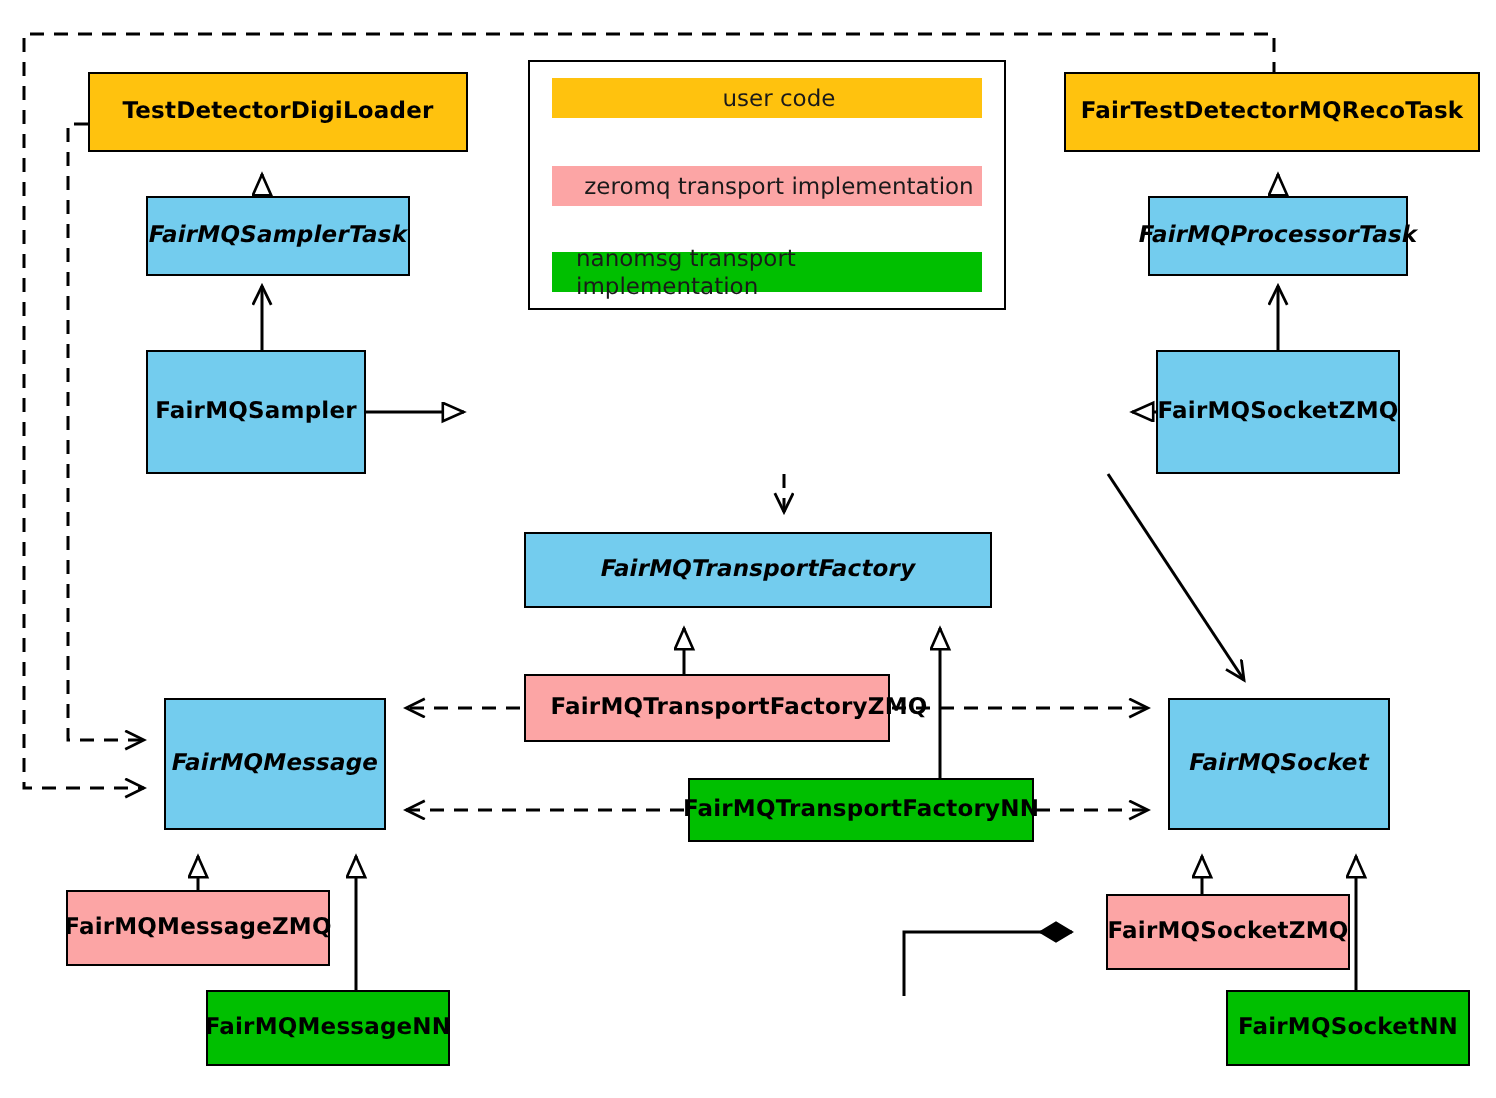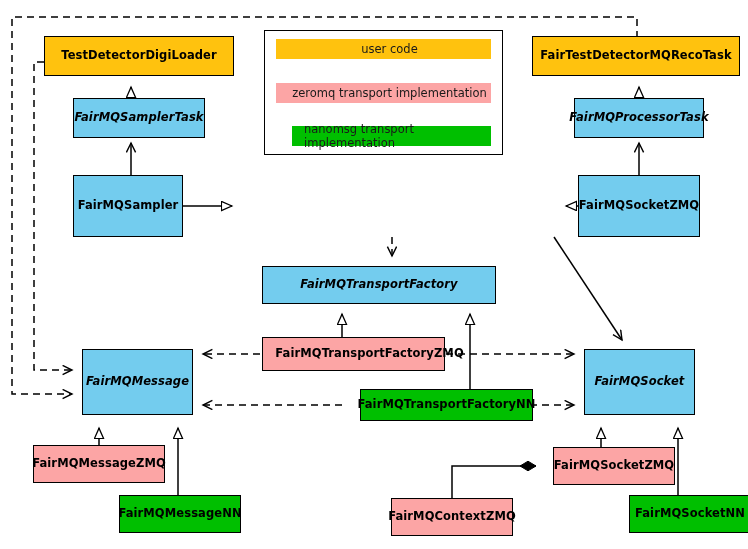--- a/index.html
+++ b/index.html
@@ -35,21 +35,21 @@
     font-size: 11.5px;
     font-weight: bold;
     color: #000000;
     line-height: 1.15;
     letter-spacing: 0.1px;
   }
   .node.abstract { font-style: italic; }
   .c-user { background: #ffc20e; }
   .c-framework { background: #73ccee; }
   .c-zmq { background: #fca5a5; }
-  .c-nn { background: #00bf00; margin-left: 16px; }
+  .c-nn { background: #00bf00; }
 
   #legend-box {
     position: absolute;
     left: 264px;
     top: 30px;
     width: 239px;
     height: 125px;
     box-sizing: border-box;
     border: 1.6px solid #000000;
     background: #ffffff;
@@ -190,15 +190,14 @@
   <div class="node c-framework abstract" style="left:584px; top:349px; width:111px; height:66px;">FairMQSocket</div>
 
   <div class="node c-zmq" style="left:33px; top:445px; width:132px; height:38px;">FairMQMessageZMQ</div>
 
   <div class="node c-nn" style="left:103px; top:495px; width:122px; height:38px;">FairMQMessageNN</div>
 
   <div class="node c-zmq" style="left:553px; top:447px; width:122px; height:38px;">FairMQSocketZMQ</div>
 
   <div class="node c-nn" style="left:613px; top:495px; width:122px; height:38px;">FairMQSocketNN</div>
 
-  <div class="node c-zmq" style="left:391px; top:498px; width:122px; height:38px;">FairMQContextZMQ</div>
 
 </div>
 
 </body></html>

